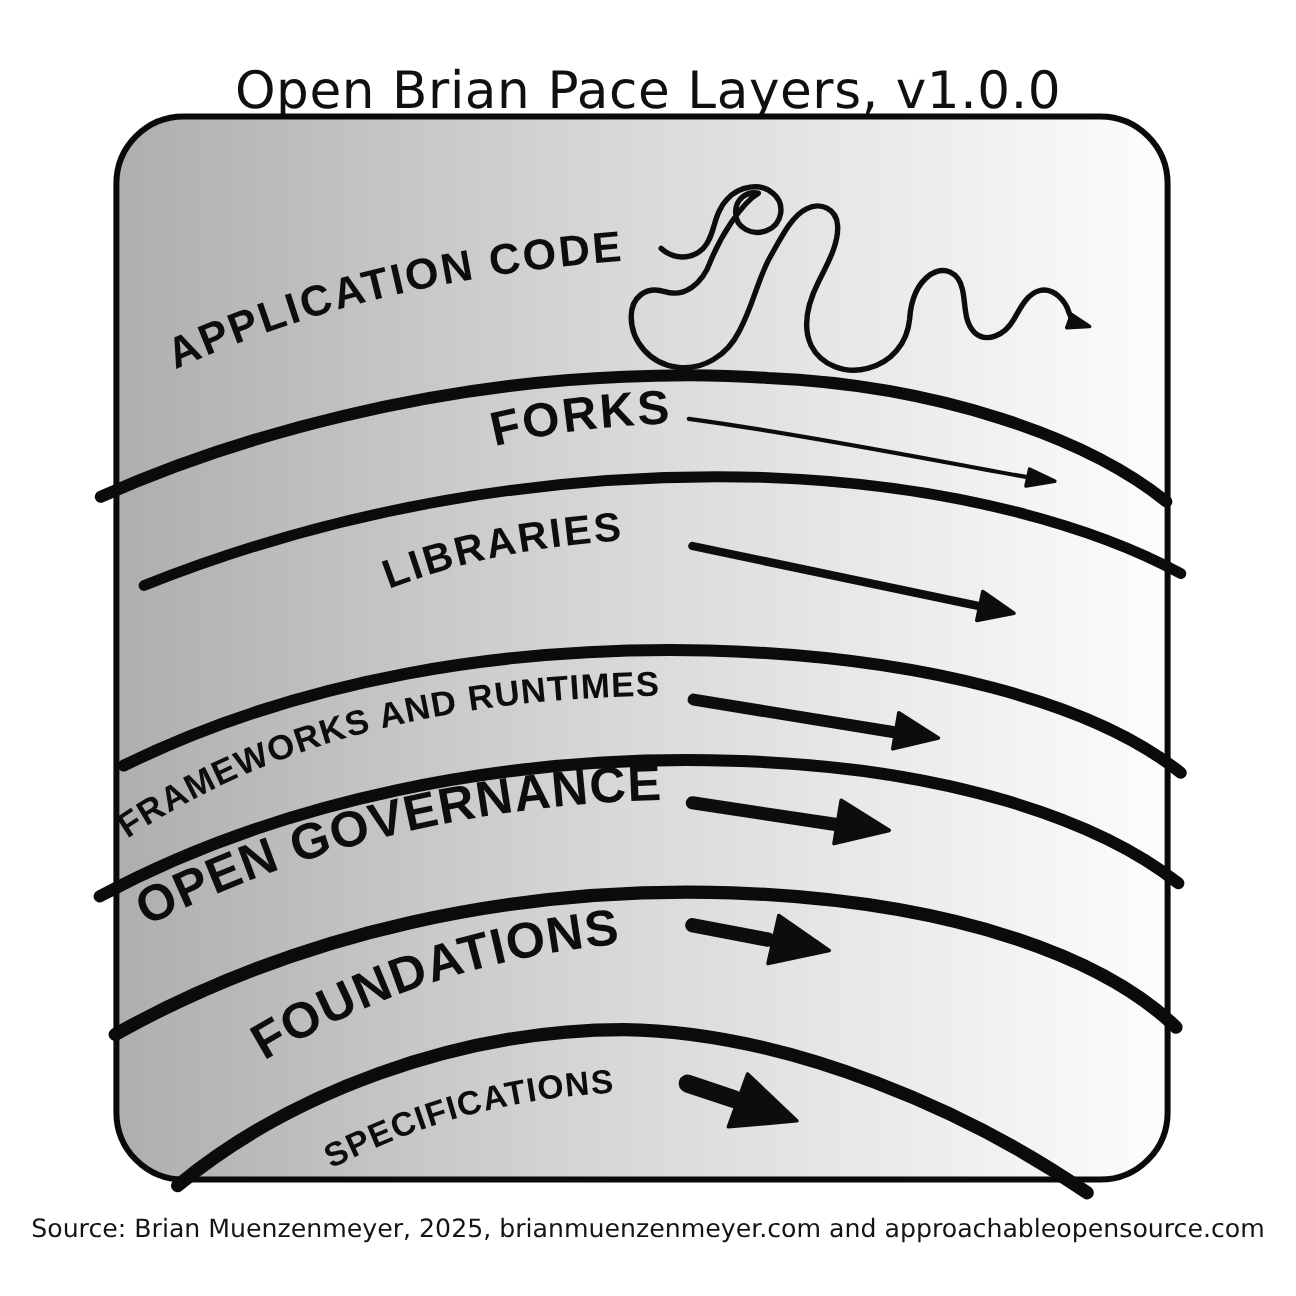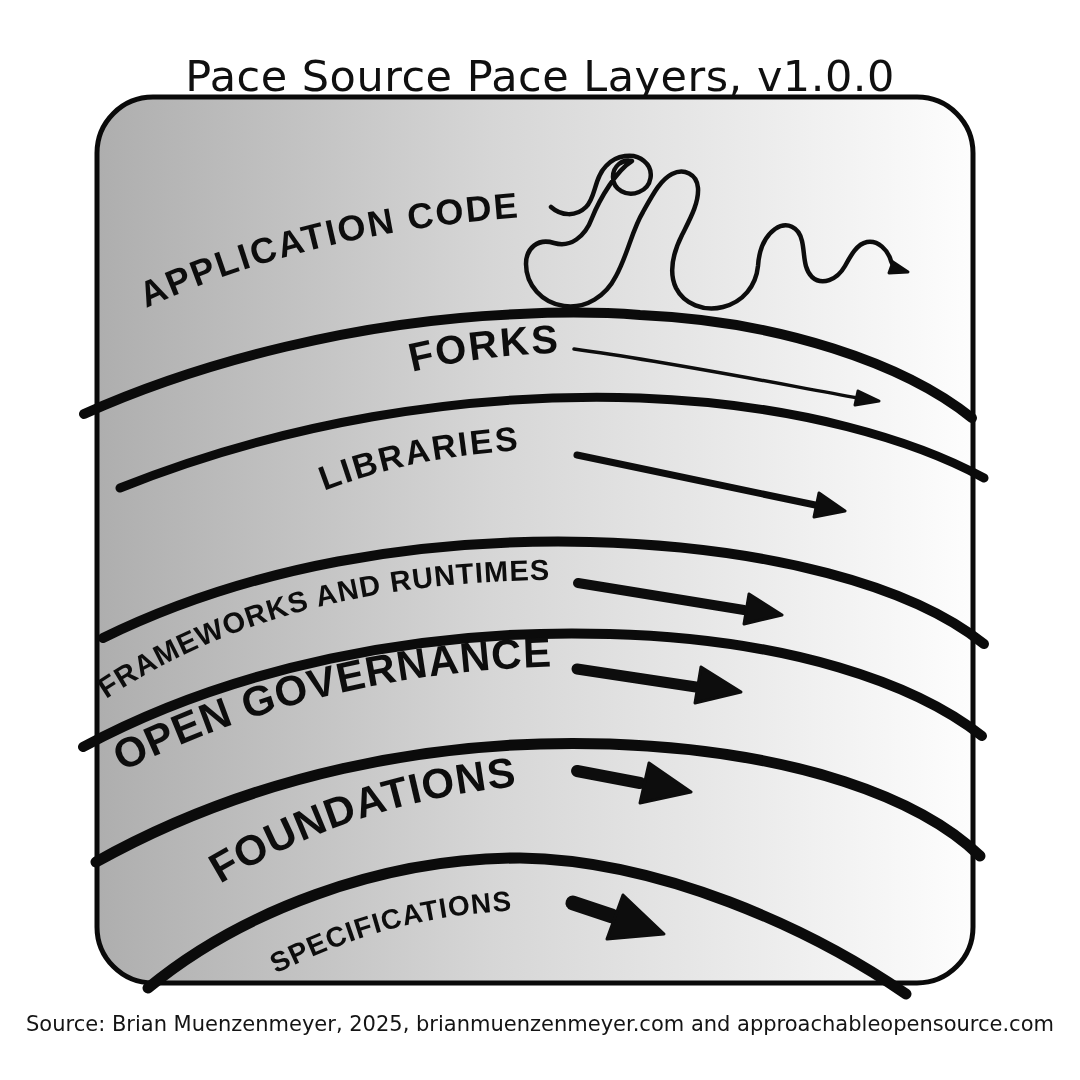--- a/index.html
+++ b/index.html
@@ -34,21 +34,21 @@
   .source-caption{
     position:absolute;top:1012px;left:0;width:1080px;
     text-align:center;
     font-size:21px;font-weight:400;color:#141414;
     font-family:"DejaVu Sans", sans-serif;
   }
 </style>
 </head>
 <body>
 
-<h1 class="page-title">Pace Source Pace Layers, v1.0.0</h1>
+<h1 class="page-title">Open Brian Pace Layers, v1.0.0</h1>
 
 <svg class="diagram-svg" viewBox="0 0 1080 1080" aria-hidden="true">
   <defs>
     <linearGradient id="panelGrad" x1="0" y1="0" x2="1" y2="0">
       <stop offset="0" stop-color="#aeaeae"></stop>
       <stop offset="0.45" stop-color="#d6d6d6"></stop>
       <stop offset="1" stop-color="#fdfdfd"></stop>
     </linearGradient>
     <path id="tp-app" d="M 146 308 C 270 252, 400 222, 575 214"></path>
     <path id="tp-forks" d="M 412 372 C 470 358, 525 352, 610 352"></path>

